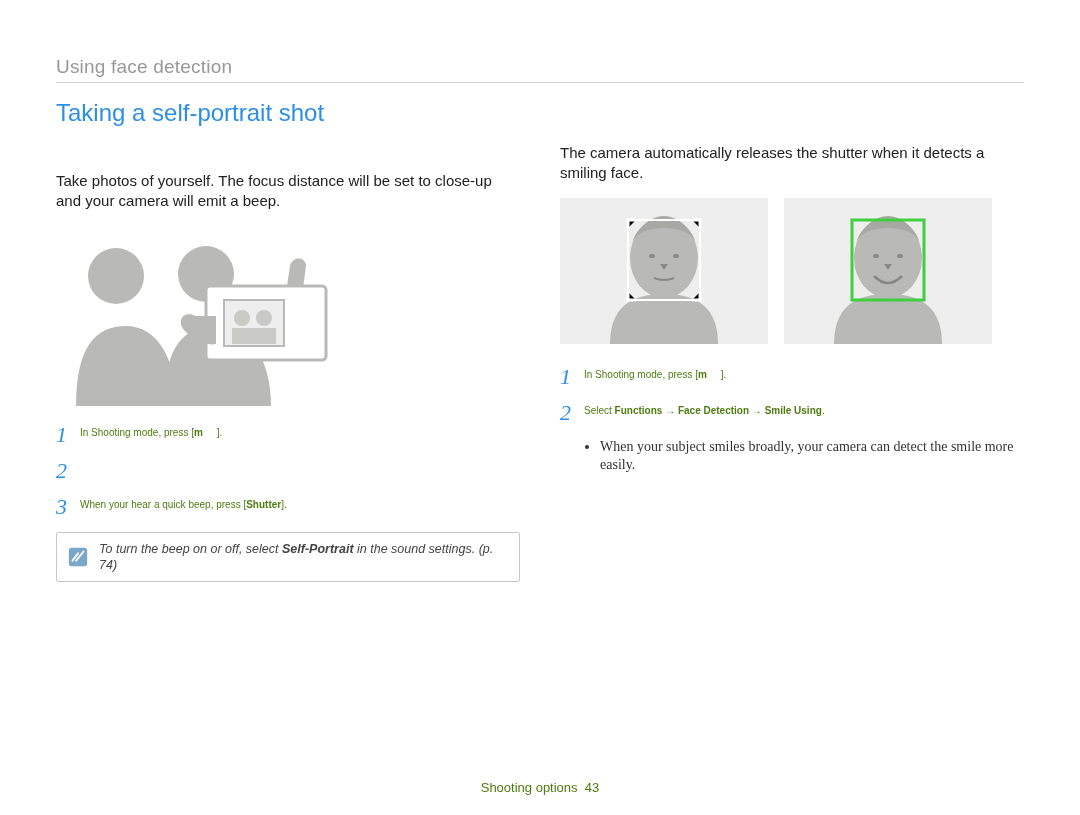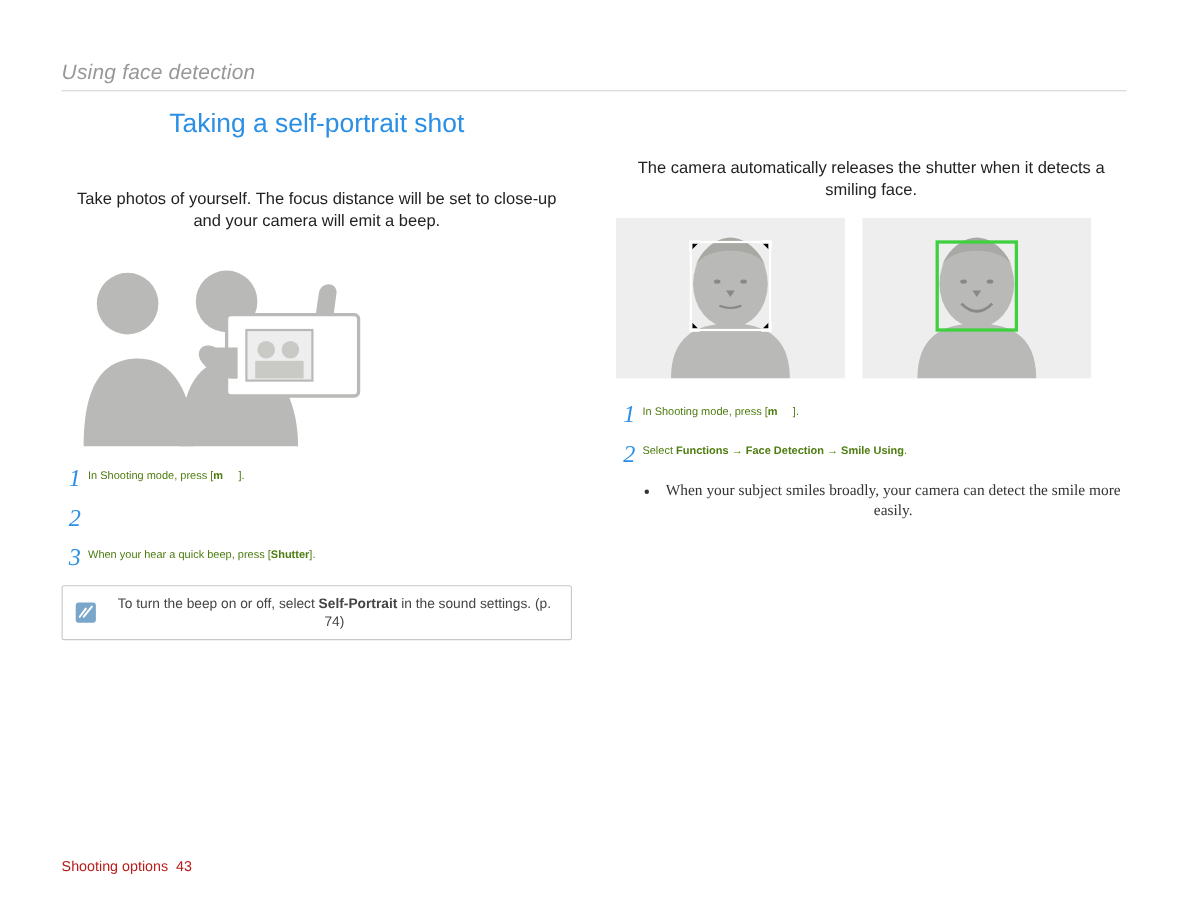--- a/index.html
+++ b/index.html
@@ -1,36 +1,36 @@
 <!DOCTYPE html>
 <html><head>
 <meta charset="utf-8">
 <style>
   * { box-sizing: border-box; margin: 0; padding: 0; }
   html, body { width: 1080px; height: 815px; background: #fff; font-family: Arial, Helvetica, sans-serif; color: #222; }
   .page { padding: 56px 56px 20px 56px; height: 100%; display: flex; flex-direction: column; }
-  .section-title { color: #989898; font-size: 19px; font-weight: 300; letter-spacing: .2px; border-bottom: 1px solid #d5d5d5; padding-bottom: 4px; margin-bottom: 16px; font-style: italic; font-family: "Helvetica Neue", Arial, sans-serif; }
+  .section-title { color: #989898; font-size: 19px; font-weight: 300; letter-spacing: .2px; border-bottom: 1px solid #d5d5d5; padding-bottom: 4px; margin-bottom: 16px; font-family: "Helvetica Neue", Arial, sans-serif; }
   .cols { display: flex; gap: 40px; flex: 1; }
-  .col { flex: 1; text-align: center; }
+  .col { flex: 1; }
   .h2 { color: #2b8fe5; font-size: 24px; font-weight: 400; margin-bottom: 6px; font-family: "Helvetica Neue", Arial, sans-serif; }
   .desc { font-size: 15px; line-height: 1.35; color: #222; margin-bottom: 14px; margin-top: 44px; }
   .illus-wrap { margin-bottom: 18px; }
   svg { display: block; }
   ol.steps { list-style: none; }
   ol.steps > li { display: flex; align-items: flex-start; margin: 10px 0 14px 0; }
   .stepnum { color: #2b8fe5; font-family: serif; font-style: italic; font-size: 22px; line-height: 1; width: 24px; flex-shrink: 0; }
   .steptext { font-size: 10px; line-height: 1.35; color: #4d7c0f; padding-top: 2px; }
   .steptext b { font-weight: 700; }
   ul.sub { list-style: disc; margin: 6px 0 0 40px; font-size: 14px; color: #333; font-family: Liberation Serif, serif; }
   ul.sub li { line-height: 1.35; }
-  .note { border: 1px solid #c7c7c7; border-radius: 2px; padding: 8px 10px; display: flex; align-items: center; gap: 10px; margin-top: 10px; }
+  .note { border: 1px solid #c7c7c7; border-radius: 2px; padding: 8px 10px; display: flex; align-items: center; gap: 10px; margin-top: 10px; font-style: italic; }
   .note-icon { width: 22px; height: 22px; flex-shrink: 0; }
   .note-text { font-size: 12.5px; color: #444; line-height: 1.3; }
   .note-text b { font-weight: 700; }
-  .footer { text-align: left; font-size: 13px; color: #b91c1c; padding-top: 8px; }
+  .footer { text-align: center; font-size: 13px; color: #4d7c0f; padding-top: 8px; }
   .footer .pn { font-weight: 400; }
   .face-pair { display: flex; gap: 16px; margin-bottom: 22px; }
   .face-frame { width: 208px; height: 146px; background: #eeeeee; position: relative; }
 </style>
 </head>
 <body>
 
 <div class="page">
   <div class="section-title">Using face detection</div>
 

